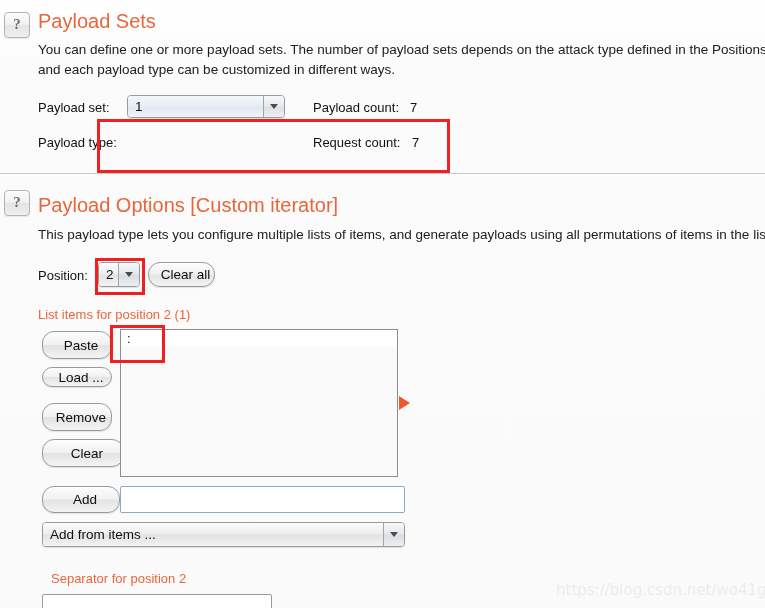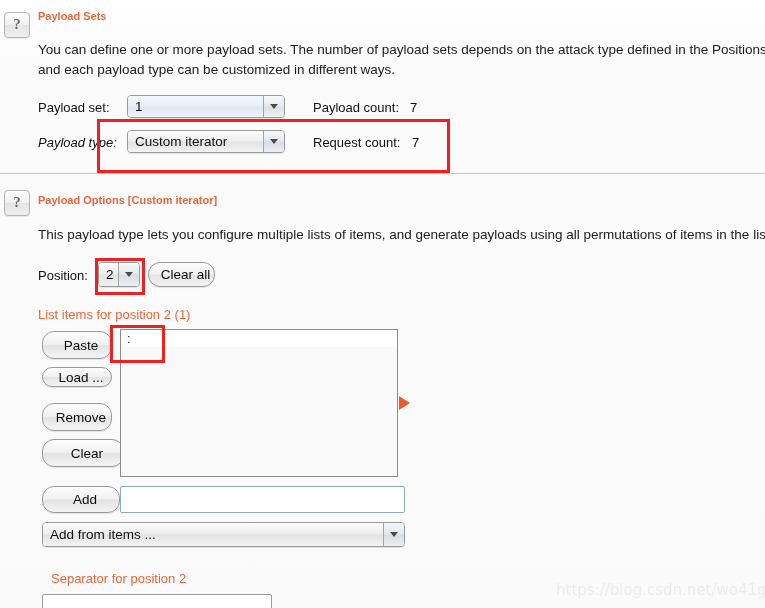--- a/index.html
+++ b/index.html
@@ -37,22 +37,22 @@
     font-weight: bold;
     text-align: center;
     line-height: 23px;
     font-family: "Liberation Serif", serif;
   }
 
   
   .section-title {
     position: absolute;
     color: #e8663c;
-    font-size: 11px;
-    font-weight: bold;
+    font-size: 20px;
+    font-weight: normal;
     white-space: nowrap;
   }
   .body-text {
     position: absolute;
     font-size: 13.5px;
     color: #202020;
     white-space: nowrap;
     line-height: 20px;
   }
 
@@ -228,28 +228,22 @@
   <div class="combo style-light" style="left:127px; top:95px; width:158px; height:23px;">
     <span class="combo-text">1</span>
     <span class="combo-arrow">
         <i></i>
       </span>
   </div>
 
   <div class="field-label" style="left:313px; top:100px;">Payload count:</div>
   <div class="field-label" style="left:410px; top:100px;">7</div>
 
-  <div class="field-label" style="left:38px; top:135px;font-style:italic;">Payload type:</div>
-
-  <div class="combo style-gray" style="left:127px; top:130px; width:158px; height:23px;">
-    <span class="combo-text">Custom iterator</span>
-    <span class="combo-arrow">
-        <i></i>
-      </span>
-  </div>
+  <div class="field-label" style="left:38px; top:135px;">Payload type:</div>
+
 
   <div class="field-label" style="left:313px; top:135px;">Request count:</div>
   <div class="field-label" style="left:412px; top:135px;">7</div>
 
   <div class="hr" style="top:173px;"></div>
 
   <div class="help-icon" style="left:4px; top:190px;">?</div>
 
   <div class="section-title" style="left:38px; top:194px;">Payload Options [Custom iterator]</div>
 

